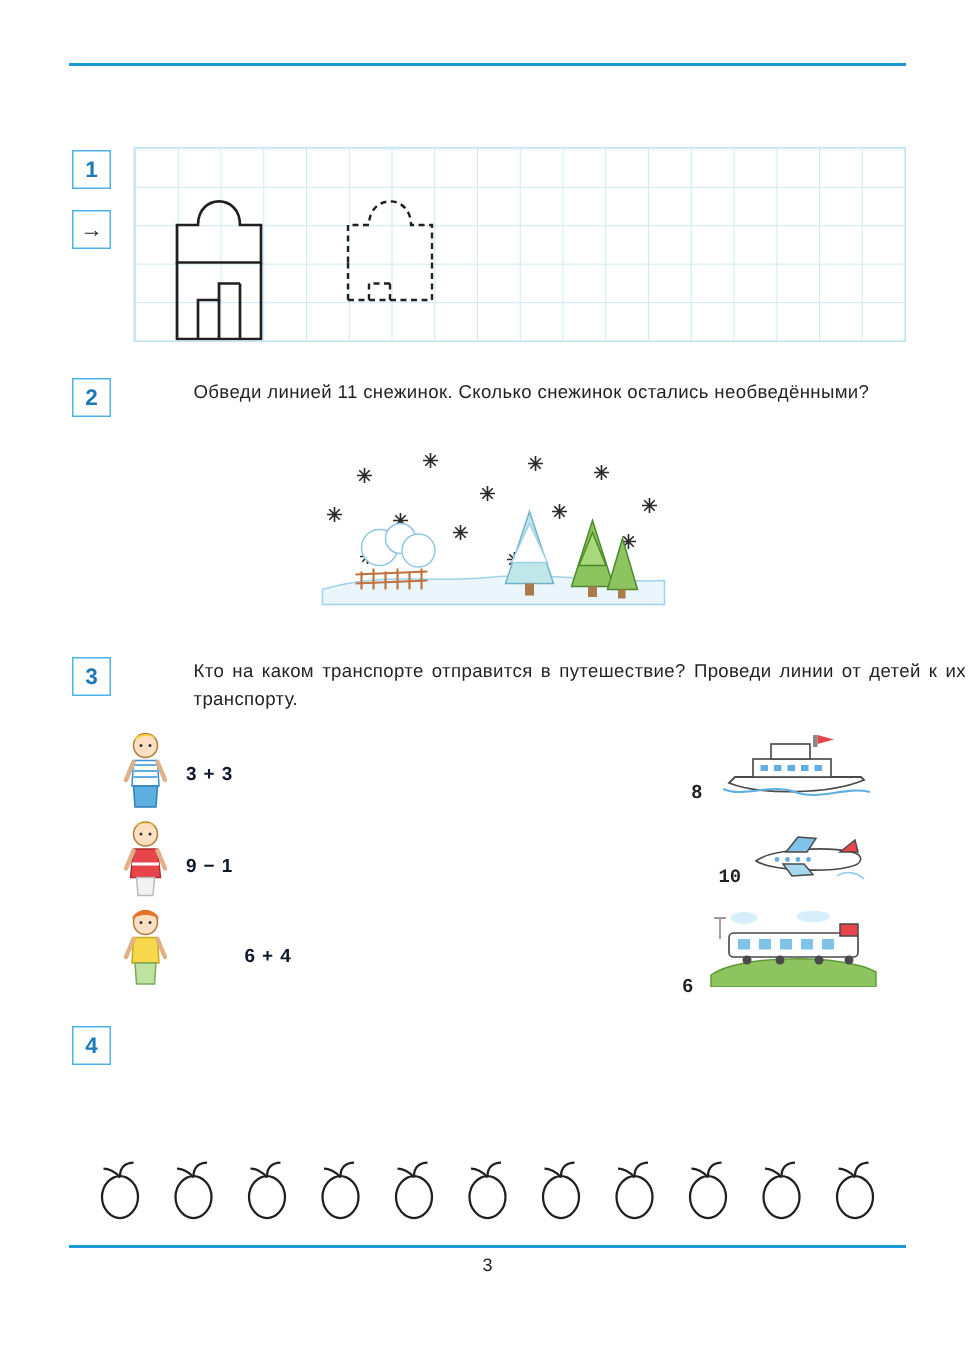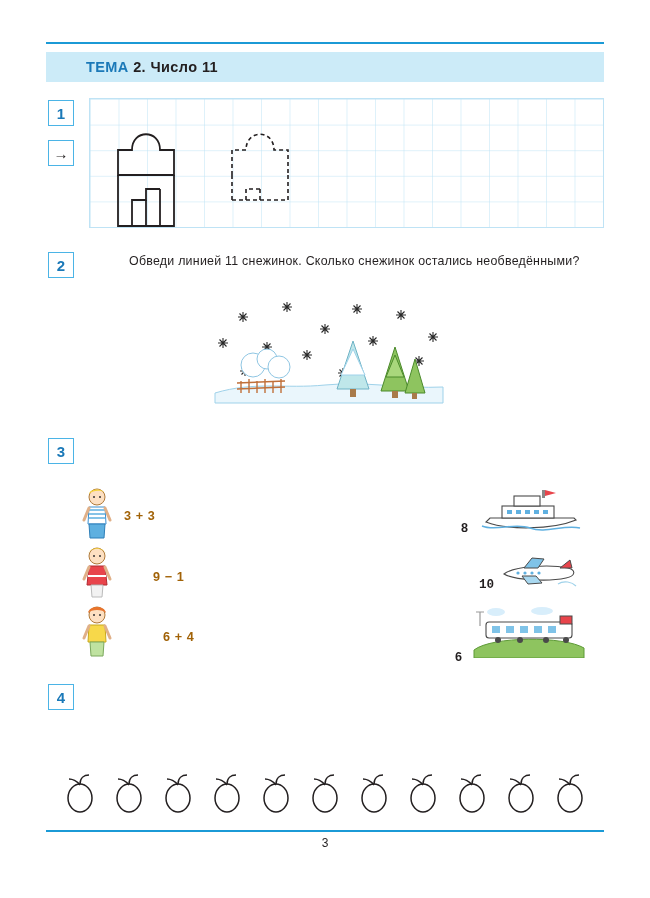--- a/index.html
+++ b/index.html
@@ -123,21 +123,21 @@
   
   .kid {
     position: absolute;
     width: 34px;
     height: 54px;
   }
   .expr {
     position: absolute;
     font-size: 12.6px;
     font-weight: bold;
-    color: #a16207;
+    color: #0f172a;
     letter-spacing: .6px;
   }
   .vehicle {
     position: absolute;
   }
   .vnum {
     position: absolute;
     font-size: 12.6px;
     font-weight: bold;
     color: #231f20;
@@ -163,27 +163,20 @@
     color: #231f20;
   }
 </style>
 </head>
 <body>
 
 <div class="page">
 
   <div class="rule top"></div>
 
-  <div class="theme-bar">
-    <div class="theme-text">
-      <span class="tema">ТЕМА</span>
-      <span class="num">2.</span>
-      <span class="num">Число  11</span>
-    </div>
-  </div>
 
   <div class="tasknum" style="left:48px; top:100px;">1</div>
   <div class="arrowbox" style="left:48px; top:140px;">→</div>
 
   <div class="grid-wrap">
     <svg width="513" height="128" viewBox="0 0 513 128">
       <defs>
         <pattern id="cells" width="28.5" height="25.6" patternUnits="userSpaceOnUse">
           <path d="M28.5 0 L0 0 L0 25.6" fill="none" stroke="#bfe3f5" stroke-width="1"></path>
         </pattern>
@@ -280,20 +273,21 @@
         <path d="M176,106 L190,62 L204,106 Z" fill="#8ec45f" stroke="#4b8a2b" stroke-width="1"></path>
         <path d="M181,92 L190,70 L199,92 Z" fill="#a9d77c" stroke="#4b8a2b" stroke-width="1"></path>
         <rect x="187" y="106" width="6" height="7" fill="#a97b4a"></rect>
         <path d="M200,108 L210,74 L220,108 Z" fill="#8ec45f" stroke="#4b8a2b" stroke-width="1"></path>
         <rect x="207" y="108" width="5" height="6" fill="#a97b4a"></rect>
       </g>
     </svg>
   </div>
 
   <div class="tasknum" style="left:48px; top:438px;">3</div>
+  <div class="tasktext" style="left:89px; top:438px; width:515px;">Кто на каком транспорте отправится в путешествие? Проведи линии от детей к их транспорту.</div>
 
   <div class="kid" style="left:80px; top:486px;">
     <svg width="34" height="54" viewBox="0 0 34 54">
       <circle cx="17" cy="11" r="8" fill="#fde0c2" stroke="#b07a3a" stroke-width="1"></circle>
       <path d="M9,8 C10,2 24,2 25,8 L24,6 C20,4 13,4 9,8Z" fill="#f5d33a"></path>
       <circle cx="14" cy="11" r="1" fill="#333"></circle>
         <circle cx="20" cy="11" r="1" fill="#333"></circle>
       <path d="M9,21 L25,21 L26,38 L8,38 Z" fill="#ffffff" stroke="#3a8fd0" stroke-width="1"></path>
       <path d="M9,24 H25 M9,28 H25 M9,32 H25" stroke="#5fb0e0" stroke-width="1.4"></path>
       <path d="M9,38 L25,38 L24,52 L10,52 Z" fill="#5fb0e0" stroke="#2f7fb8" stroke-width="1"></path>
@@ -307,21 +301,21 @@
       <circle cx="17" cy="11" r="8" fill="#fde0c2" stroke="#b07a3a" stroke-width="1"></circle>
       <path d="M8,10 C8,1 26,1 26,10 C26,6 22,4 17,4 C12,4 8,6 8,10Z" fill="#f5d33a"></path>
       <circle cx="14" cy="11" r="1" fill="#333"></circle>
         <circle cx="20" cy="11" r="1" fill="#333"></circle>
       <path d="M9,21 L25,21 L27,40 L7,40 Z" fill="#e8444b" stroke="#b02a31" stroke-width="1"></path>
       <path d="M8,31 H26" stroke="#ffffff" stroke-width="2"></path>
       <path d="M11,40 L23,40 L22,52 L12,52 Z" fill="#f2f2f2" stroke="#bbb" stroke-width="1"></path>
       <path d="M9,22 L4,34 M25,22 L30,34" stroke="#e0b088" stroke-width="3" stroke-linecap="round"></path>
     </svg>
   </div>
-  <div class="expr" style="left:124px; top:570px;margin-left:29px;">9 − 1</div>
+  <div class="expr" style="left:124px; top:570px;">9 − 1</div>
 
   <div class="kid" style="left:80px; top:604px;">
     <svg width="34" height="54" viewBox="0 0 34 54">
       <circle cx="17" cy="11" r="8" fill="#fde0c2" stroke="#b07a3a" stroke-width="1"></circle>
       <path d="M8,9 C9,1 25,1 26,9 C23,5 11,5 8,9Z" fill="#e8742c"></path>
       <circle cx="14" cy="11" r="1" fill="#333"></circle>
         <circle cx="20" cy="11" r="1" fill="#333"></circle>
       <path d="M9,21 L25,21 L26,38 L8,38 Z" fill="#f7d84a" stroke="#c9a81e" stroke-width="1"></path>
       <path d="M10,38 L24,38 L23,52 L11,52 Z" fill="#bfe2a0" stroke="#7aa85c" stroke-width="1"></path>
       <path d="M9,22 L4,34 M25,22 L30,34" stroke="#e0b088" stroke-width="3" stroke-linecap="round"></path>

